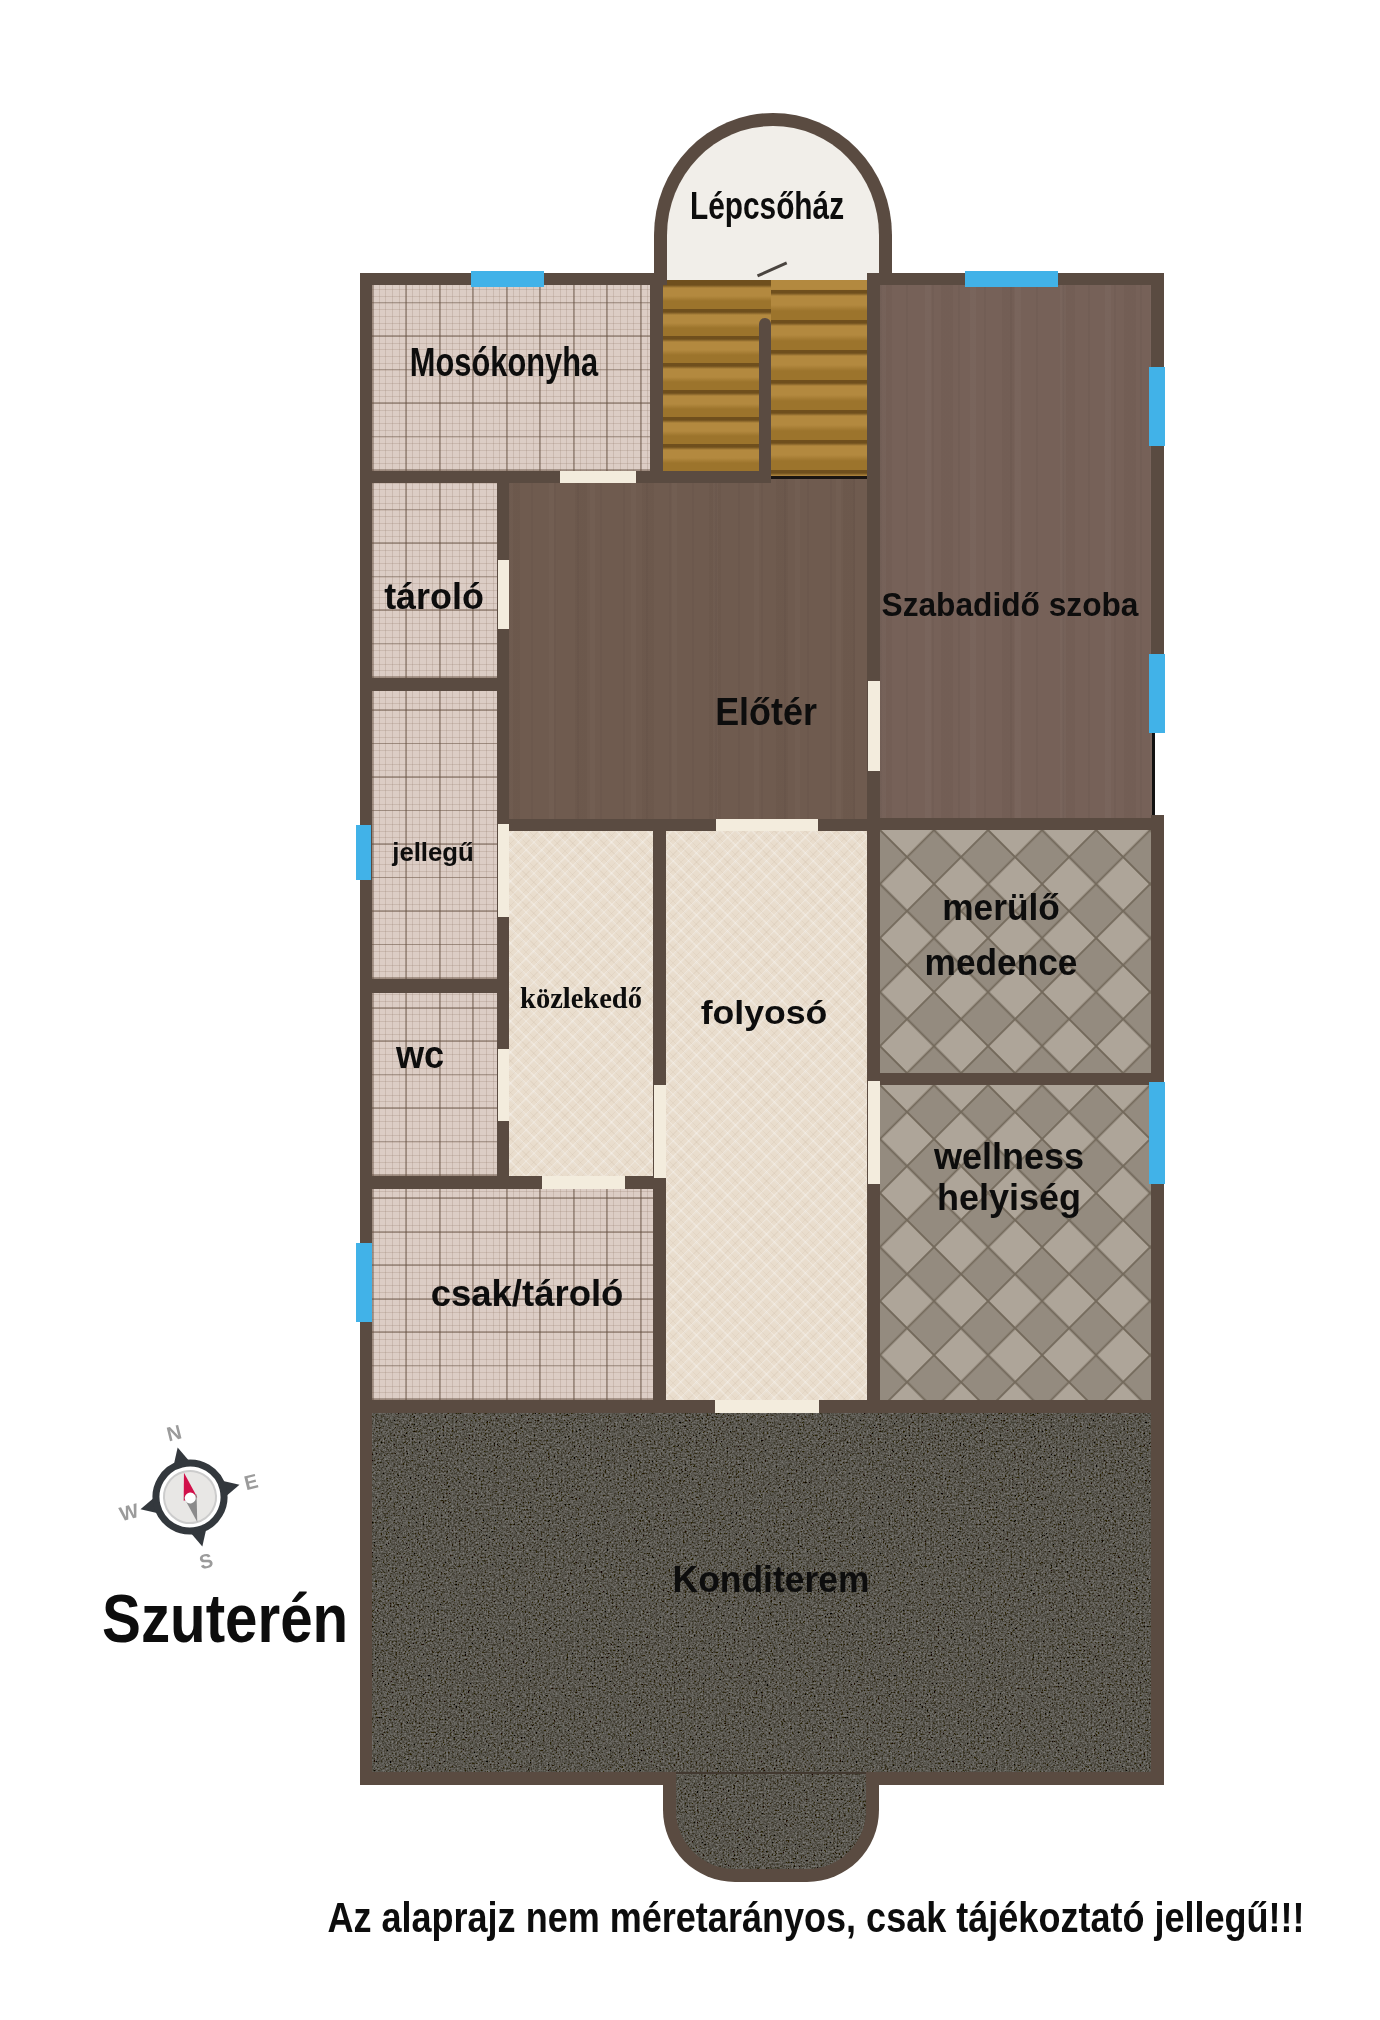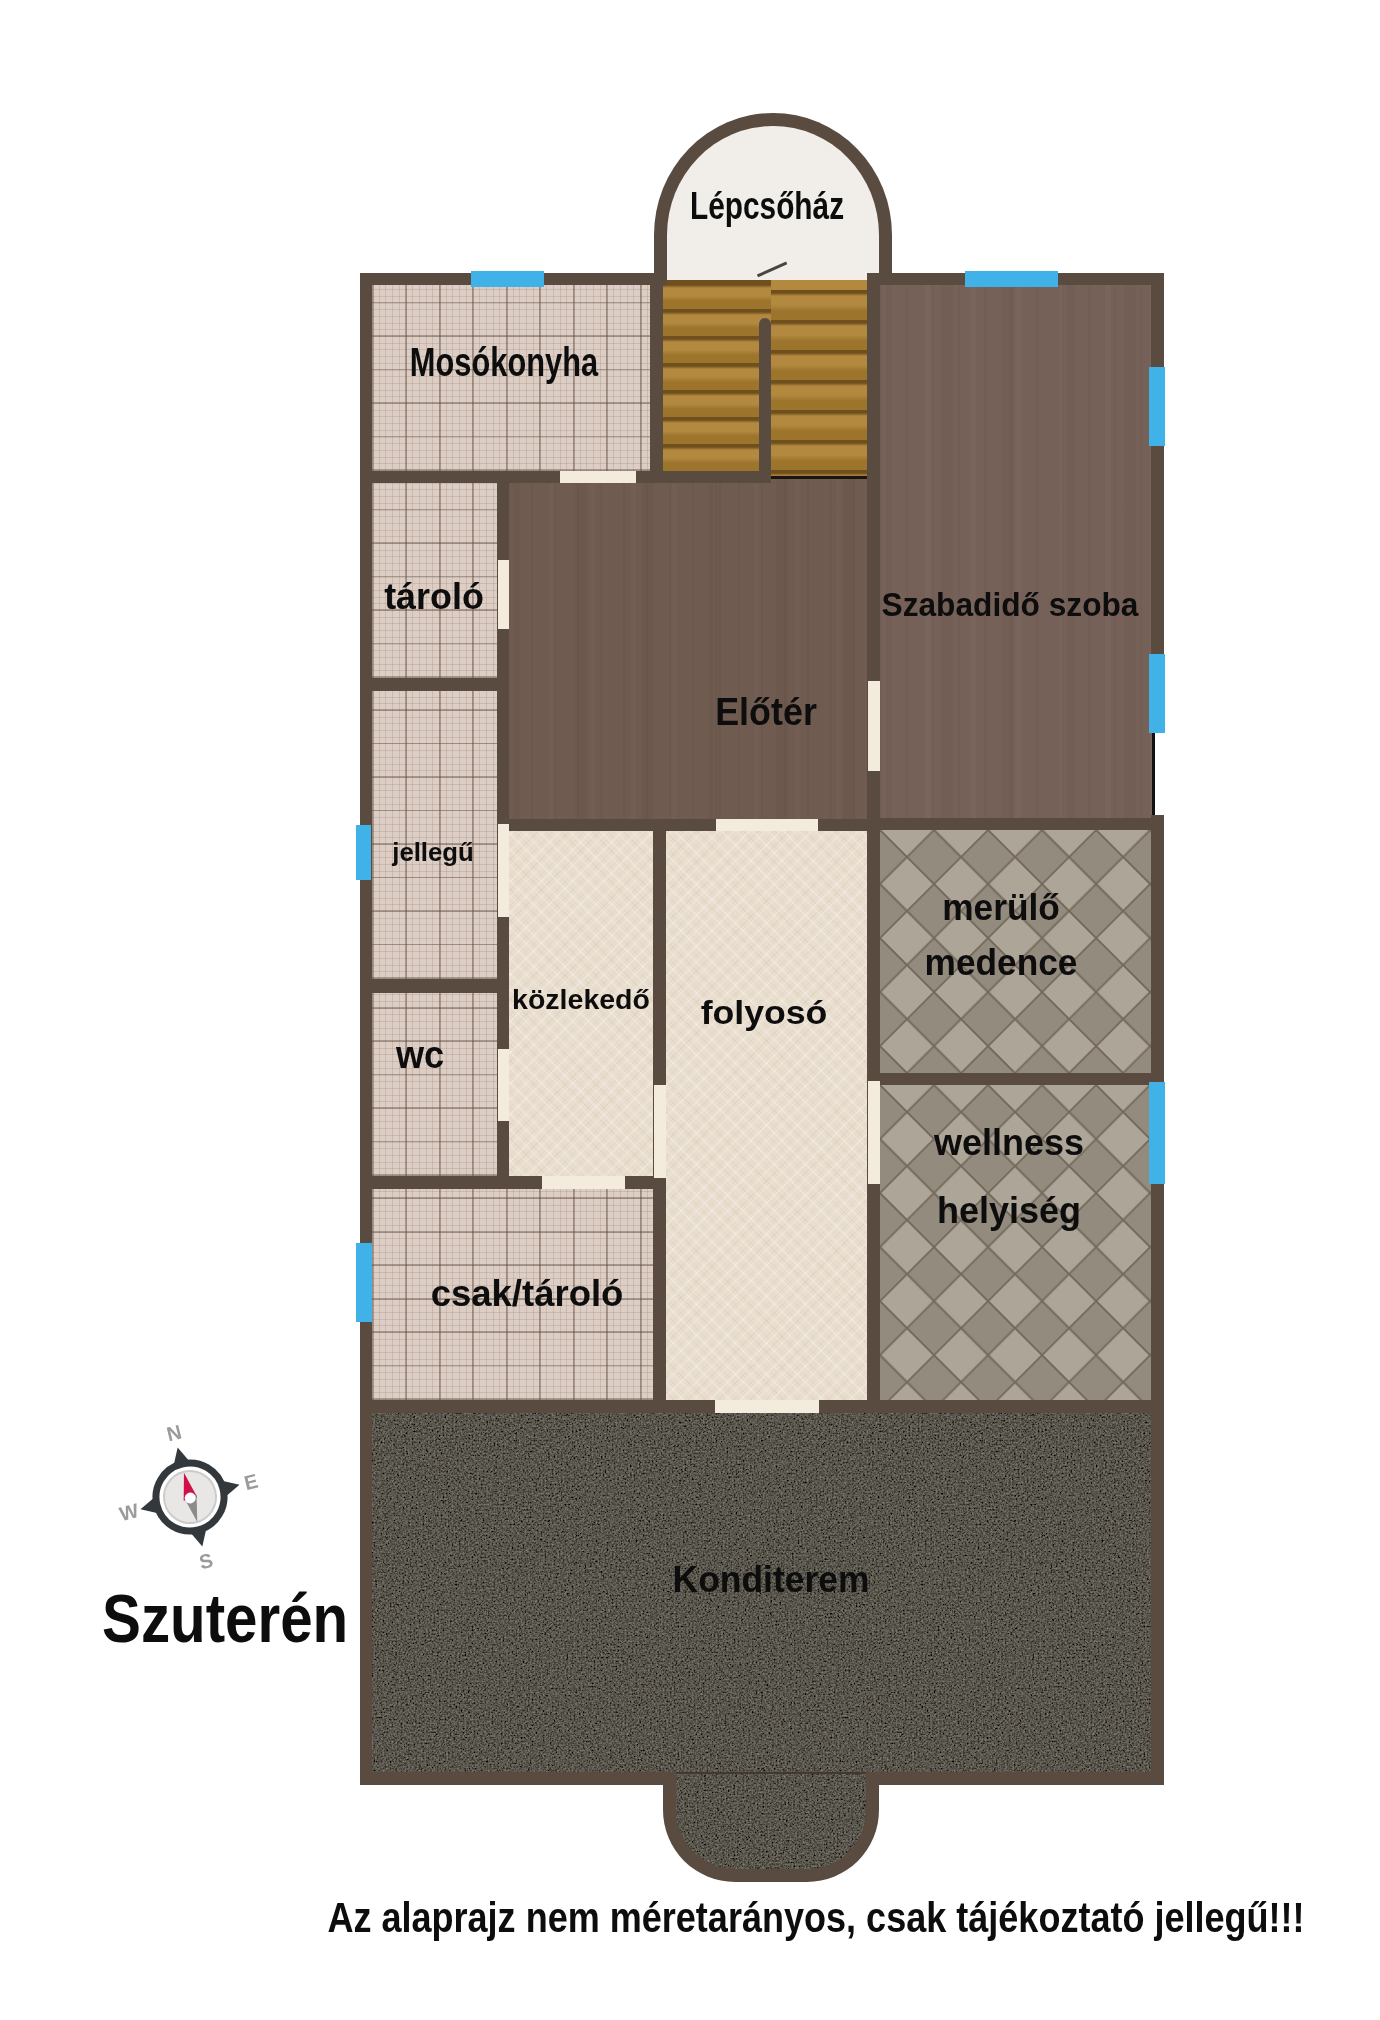--- a/index.html
+++ b/index.html
@@ -208,27 +208,27 @@
 <div class="lab" style="left:434px;top:597px;font-size:37px;transform:translate(-50%,-50%) scaleX(0.97);">tároló</div>
 
 <div class="lab" style="left:766px;top:712px;font-size:39px;transform:translate(-50%,-50%) scaleX(0.92);">Előtér</div>
 
 <div class="lab" style="left:1010px;top:605px;font-size:33px;transform:translate(-50%,-50%) scaleX(0.96);">Szabadidő szoba</div>
 
 <div class="lab" style="left:433px;top:852px;font-size:26px;transform:translate(-50%,-50%) scaleX(0.99);">jellegű</div>
 
 <div class="lab" style="left:420px;top:1055px;font-size:38px;transform:translate(-50%,-50%) scaleX(0.95);">wc</div>
 
-<div class="lab" style="left:581px;top:999px;font-size:28.5px;">közlekedő</div>
+<div class="lab" style="left:581px;top:999px;font-size:28.5px;font-family:Liberation Serif, serif;">közlekedő</div>
 
 <div class="lab" style="left:764px;top:1013px;font-size:33px;transform:translate(-50%,-50%) scaleX(1.08);">folyosó</div>
 
 <div class="lab" style="left:1001px;top:934px;font-size:37.5px;line-height:54.5px;transform:translate(-50%,-50%) scaleX(0.94);">merülő<br>medence</div>
 
-<div class="lab" style="left:1009px;top:1177px;font-size:36px;line-height:68px;">wellness<br>helyiség</div>
+<div class="lab" style="left:1009px;top:1177px;font-size:36px;line-height:41px;">wellness<br>helyiség</div>
 
 <div class="lab" style="left:527px;top:1294px;font-size:36.5px;">csak/tároló</div>
 
 <div class="lab" style="left:771px;top:1579px;font-size:37.5px;transform:translate(-50%,-50%) scaleX(0.945);">Konditerem</div>
 
 <svg class="abs" style="left:105px;top:1412px;" width="170" height="170" viewBox="0 0 170 170">
   <g transform="rotate(-14 85 85)">
     <g fill="#33383d">
       <polygon points="85,34 95,54 75,54"></polygon>
       <polygon points="85,136 95,116 75,116"></polygon>

